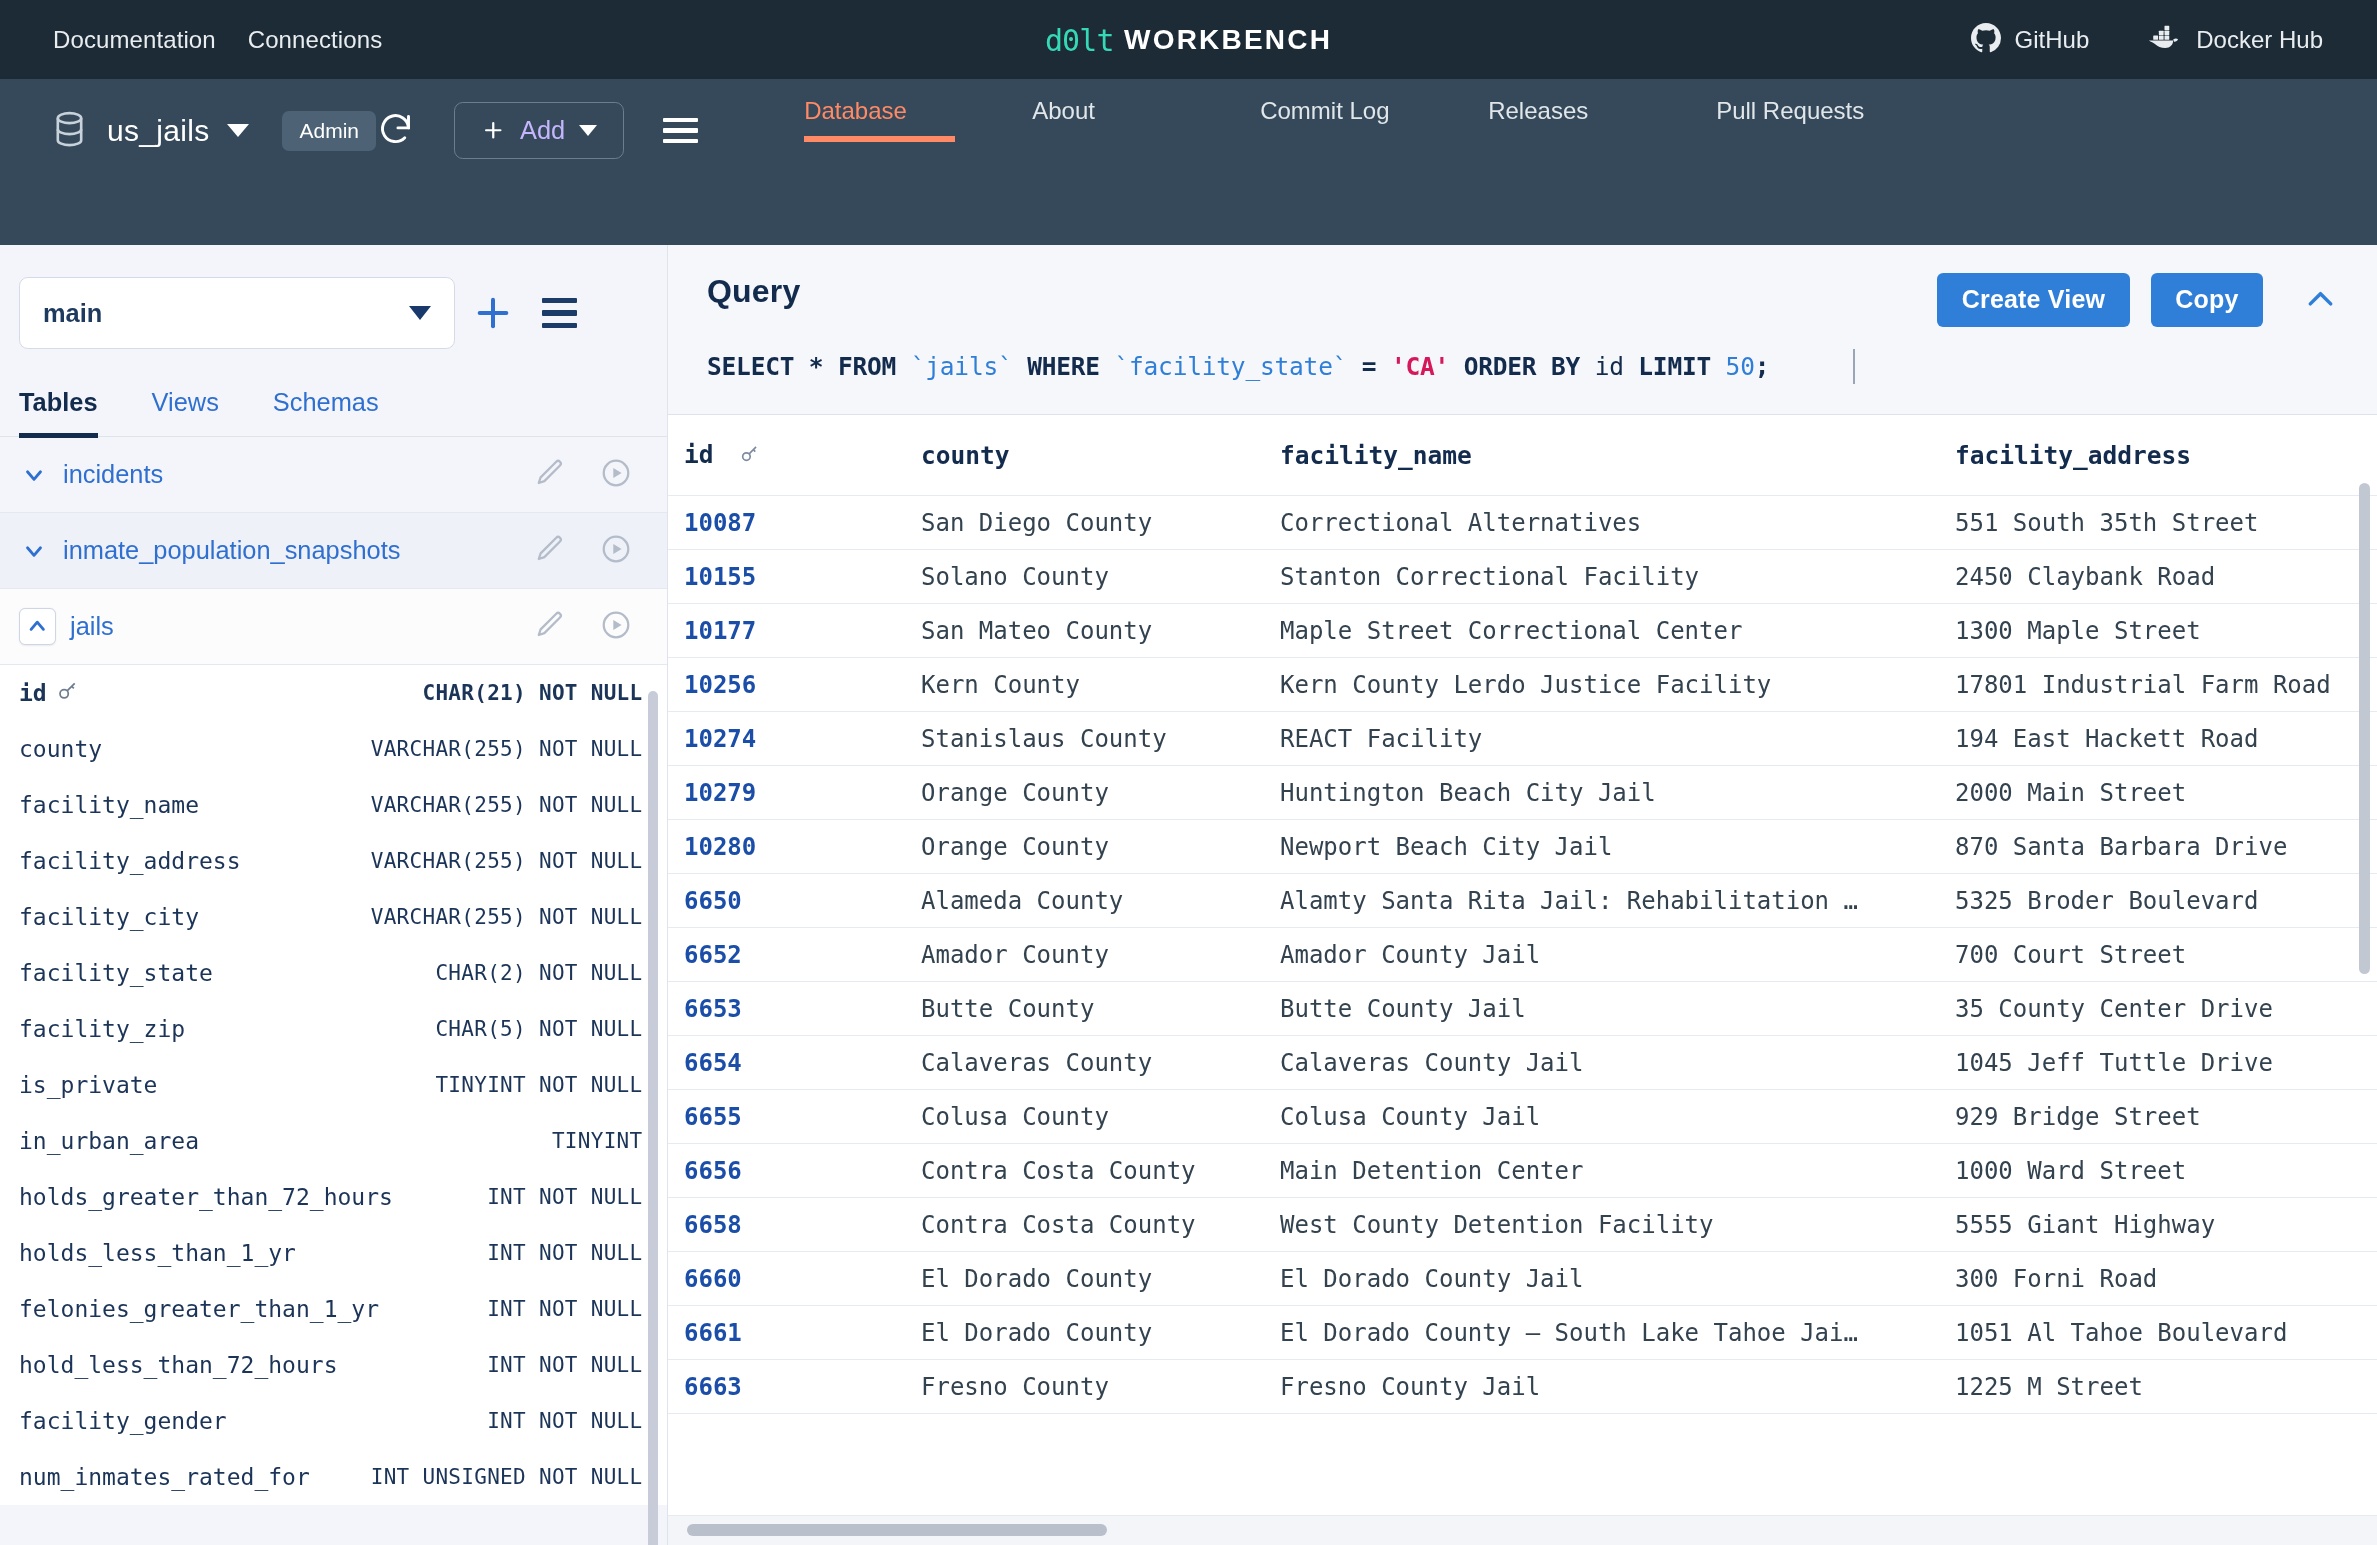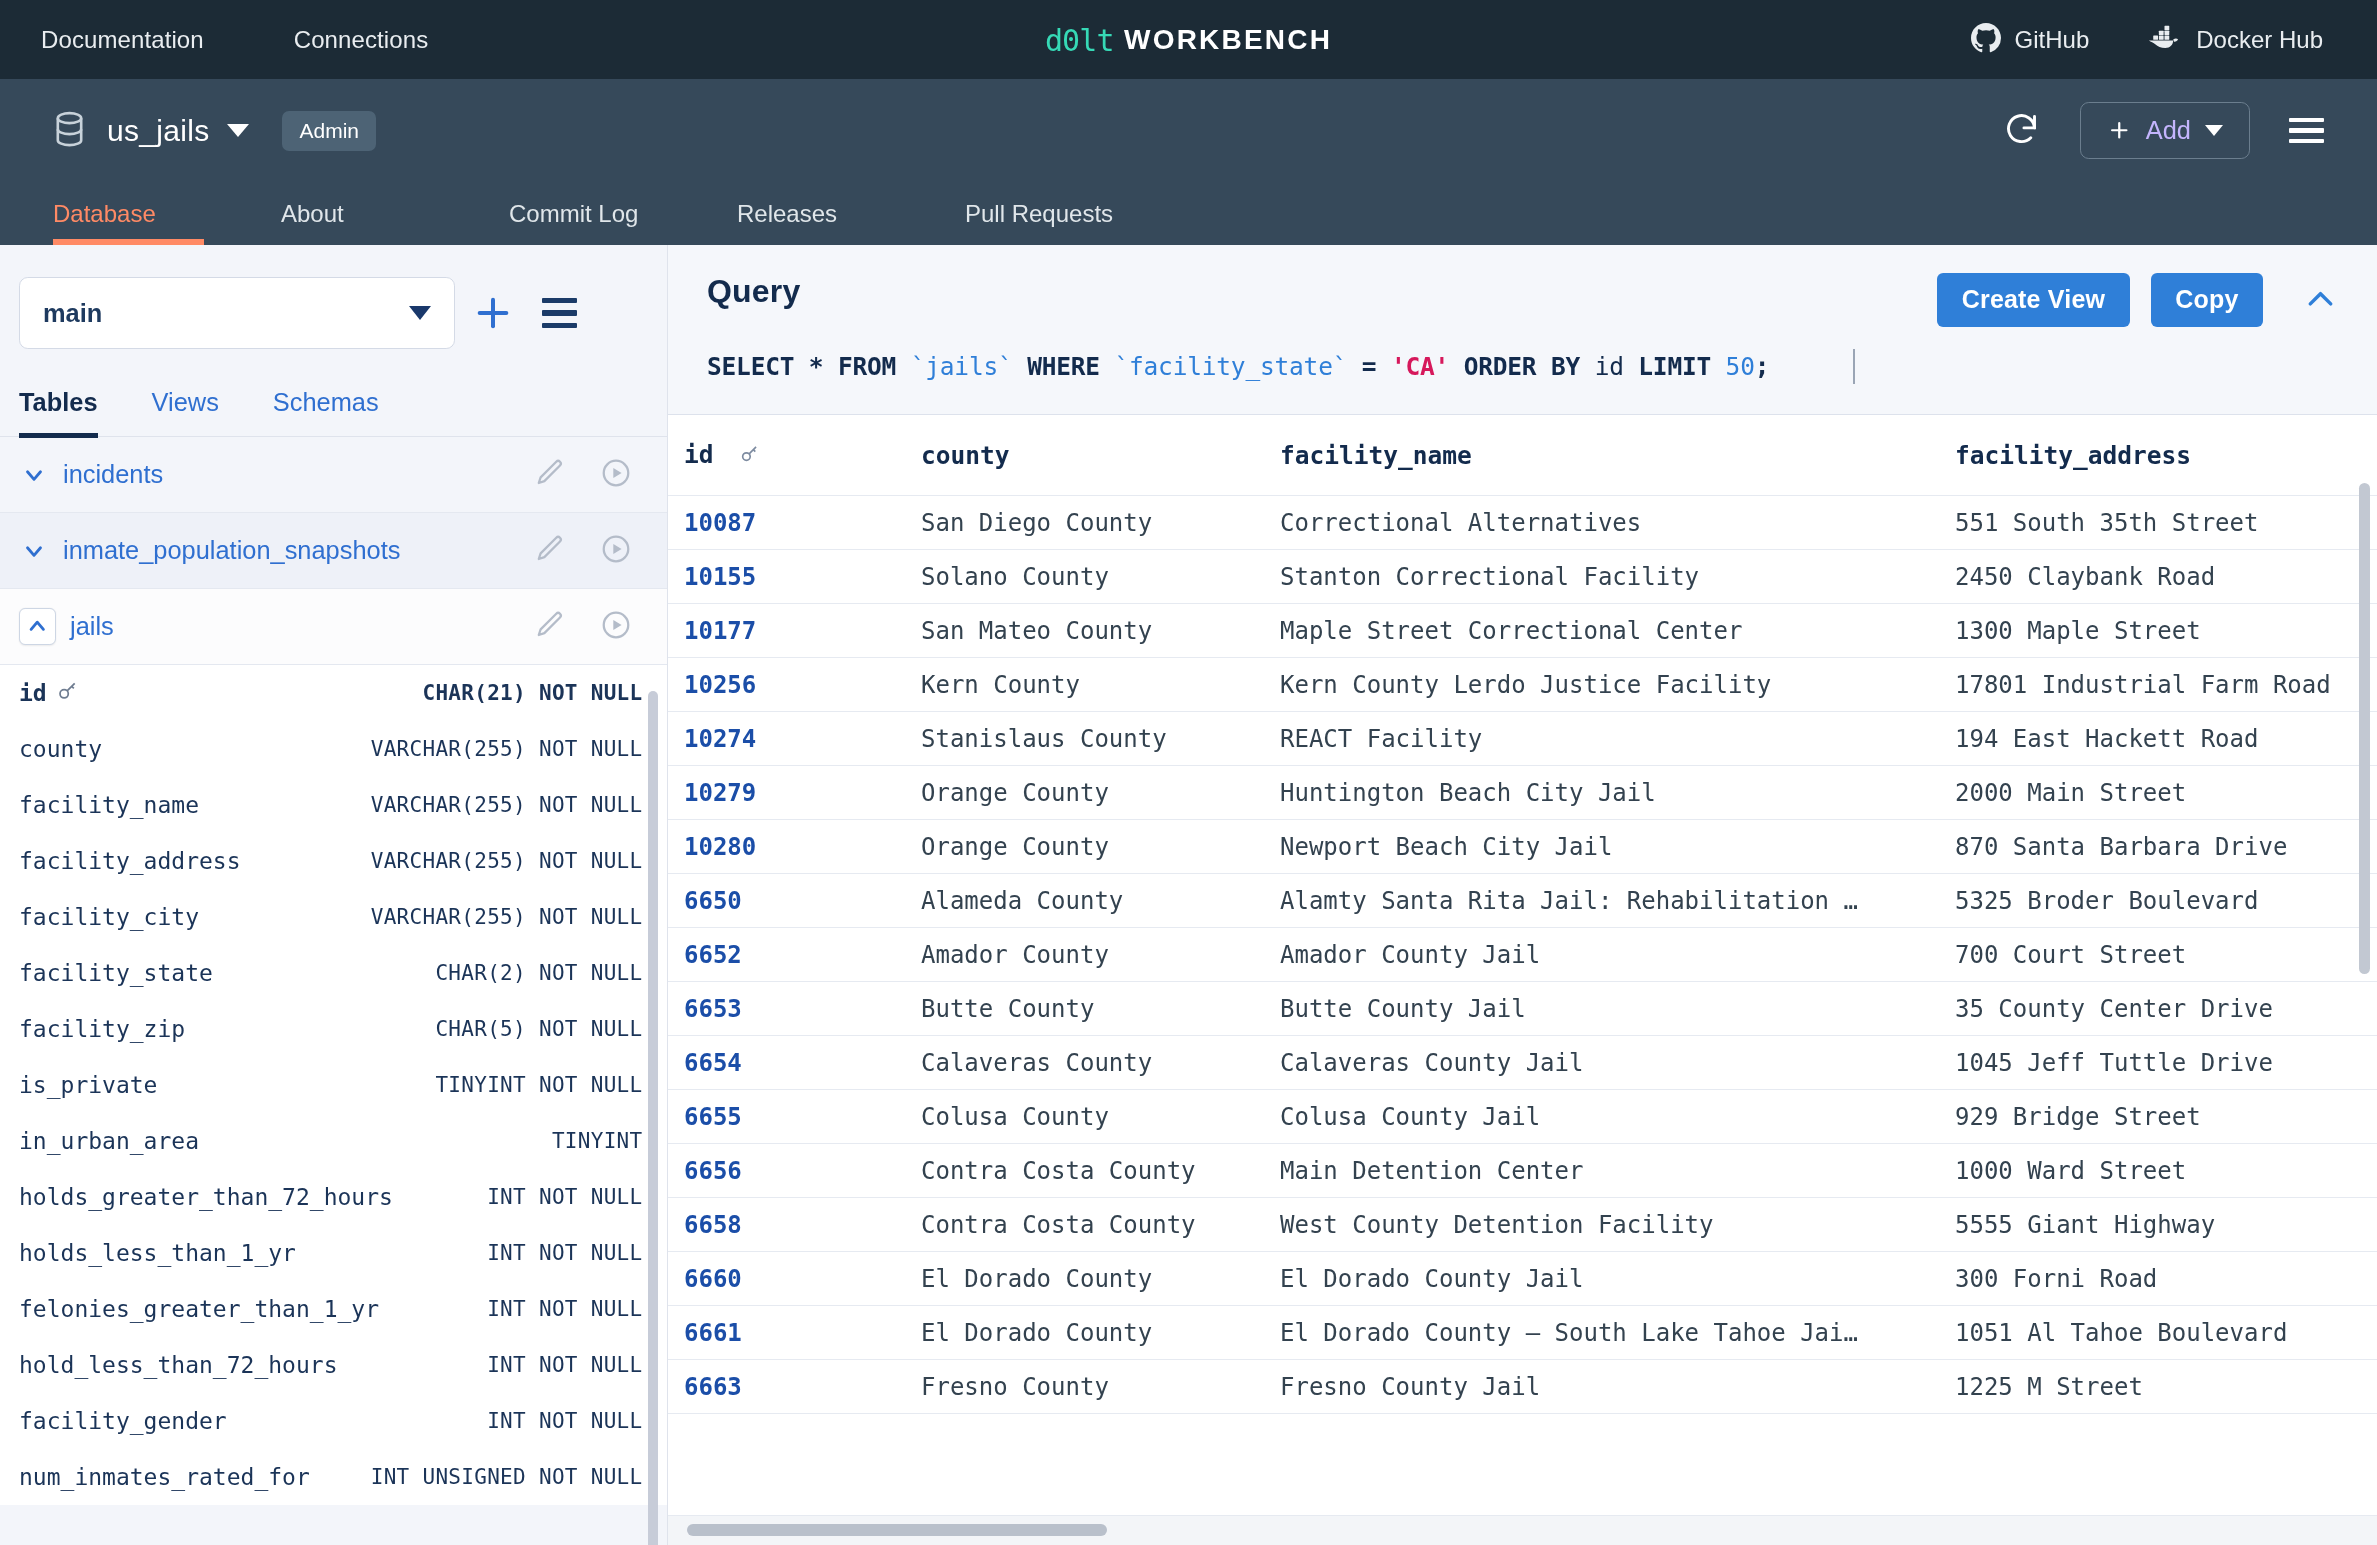--- a/index.html
+++ b/index.html
@@ -12,21 +12,21 @@
   body { display: flex; flex-direction: column; }
 
   
   .topnav {
     height: 79px; flex: 0 0 79px;
     background: #1c2b36;
     display: flex; align-items: center;
     position: relative;
     color: #ffffff;
   }
-  .topnav-left { display: flex; align-items: flex-end; padding-left: 41px; gap: 90px; }
+  .topnav-left { display: flex; align-items: flex-end; padding-left: 53px; gap: 32px; }
   .topnav-link {
     font-size: 24px; color: #e9edf0; letter-spacing: 0.1px;
     cursor: pointer;
   }
   .topnav-logo {
     position: absolute; left: 50%; top: 50%;
     transform: translate(-50%, -50%);
     display: flex; align-items: center; gap: 10.5px;
     font-weight: bold; font-size: 30px; letter-spacing: 1.1px;
   }
@@ -36,21 +36,21 @@
     margin-left: auto; display: flex; align-items: center;
     padding-right: 54px; gap: 58px;
   }
   .topnav-ritem { display: flex; align-items: center; gap: 14px; cursor: pointer; }
   .topnav-ritem span.lbl { font-size: 24px; color: #e9edf0; }
 
   
   .dbheader {
     background: #36495a;
     flex: 0 0 166px;
-    display: flex; flex-direction: column;
+    display: flex; flex-direction: row;
     position: relative;
   }
   .dbheader-row {
     display: flex; align-items: center;
     padding: 0 53px; height: 103px;
   }
   .db-icon { margin-right: 21px; display: flex; align-items: center; }
   .db-name {
     font-size: 30px; color: #ffffff; font-weight: 400; letter-spacing: 0.3px;
   }

